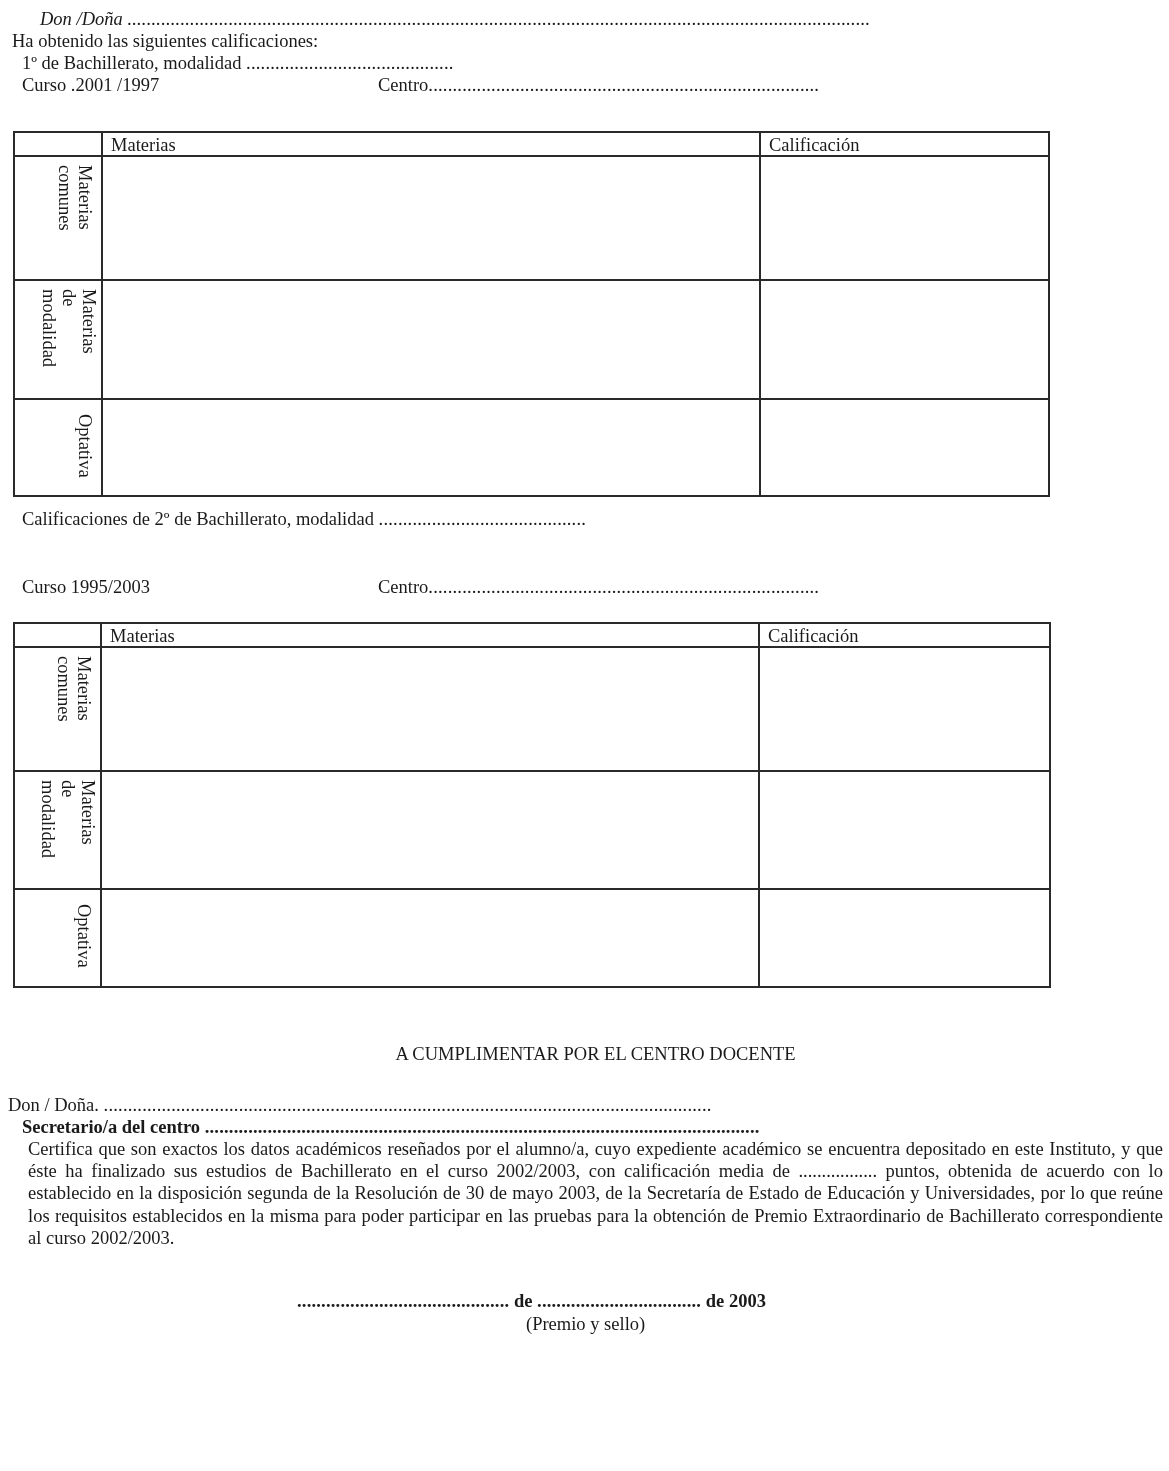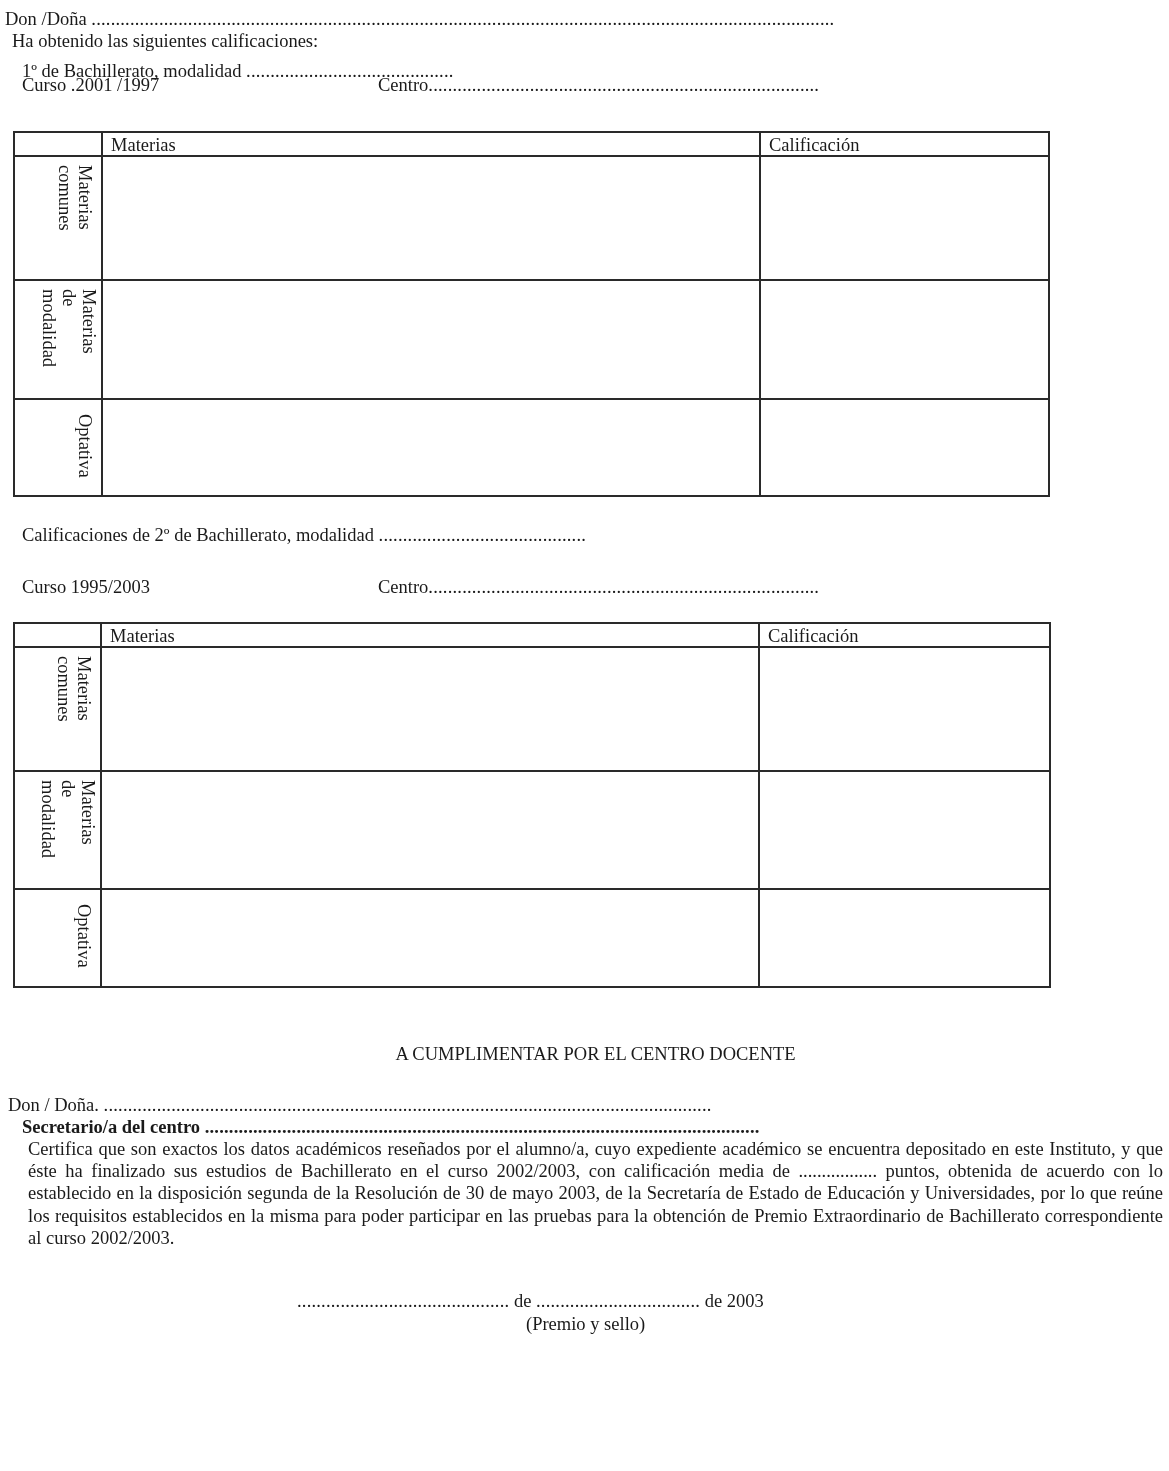--- a/index.html
+++ b/index.html
@@ -28,26 +28,26 @@
       white-space: pre;
     }
     .para {
       position: absolute; left: 28px; width: 1135px;
       text-align: justify; line-height: 22.2px;
     }
   </style>
 </head>
 <body>
 
-<div class="abs" style="left:5px; top:8px;">
+<div class="abs" style="left:40px; top:8px;font-style:italic;">
   <span>Don /Doña</span>
   <span class="dots">..........................................................................................................................................................</span>
 </div>
 <div class="abs" style="left:12px; top:30px;">Ha obtenido las siguientes calificaciones:</div>
-<div class="abs" style="left:22px; top:52px;margin-top:8px;">
+<div class="abs" style="left:22px; top:52px;">
   <span>1º de Bachillerato, modalidad</span>
   <span class="dots">...........................................</span>
 </div>
 <div class="abs" style="left:22px; top:74px;">Curso .2001 /1997</div>
 <div class="abs" style="left:378px; top:74px;">
   <span>Centro</span><span class="dots">.................................................................................</span>
 </div>
 
 <table class="grades" style="left:13px; top:131px; width:1035px;">
   <colgroup>
@@ -81,21 +81,21 @@
   <tr style="height:97px;">
     <td class="side">
           <span class="vlabel" style="top:14px;">Optativa</span>
         </td>
     <td></td>
     <td></td>
   </tr>
 </tbody>
   </table>
 
-<div class="abs" style="left:22px; top:524px;">
+<div class="abs" style="left:22px; top:508px;">
   <span>Calificaciones de 2º de Bachillerato, modalidad</span>
   <span class="dots">...........................................</span>
 </div>
 <div class="abs" style="left:22px; top:576px;">Curso 1995/2003</div>
 <div class="abs" style="left:378px; top:576px;">
   <span>Centro</span><span class="dots">.................................................................................</span>
 </div>
 
 <table class="grades" style="left:13px; top:622px; width:1036px;">
   <colgroup>
@@ -141,19 +141,19 @@
 <div class="abs" style="left:8px; top:1094px;">
   <span>Don / Doña.</span>
   <span class="dots">..............................................................................................................................</span>
 </div>
 <div class="abs" style="left:22px; top:1116px;font-weight:bold;">
   <span>Secretario/a del centro</span>
   <span class="dots">...................................................................................................................</span>
 </div>
 <div class="para" style="top:1138px;">Certifica que son exactos los datos académicos reseñados por el alumno/a, cuyo expediente académico se encuentra depositado en este Instituto, y que éste ha finalizado sus estudios de Bachillerato en el curso 2002/2003, con calificación media de ................. puntos, obtenida de acuerdo con lo establecido en la disposición segunda de la Resolución de 30 de mayo 2003,  de la Secretaría de Estado de Educación y Universidades, por lo que reúne los requisitos establecidos en la misma para poder participar en las pruebas para la obtención de Premio Extraordinario de Bachillerato correspondiente al curso 2002/2003.</div>
 
-<div class="abs" style="left:297px; top:1290px;">
+<div class="abs" style="left:297px; top:1290px;font-weight:bold;">
   <span class="dots">............................................</span>
   <span>de</span>
   <span class="dots">..................................</span>
   <span>de 2003</span>
 </div>
 <div class="abs" style="left:526px; top:1313px;">(Premio y sello)</div>
 
 </body></html>

